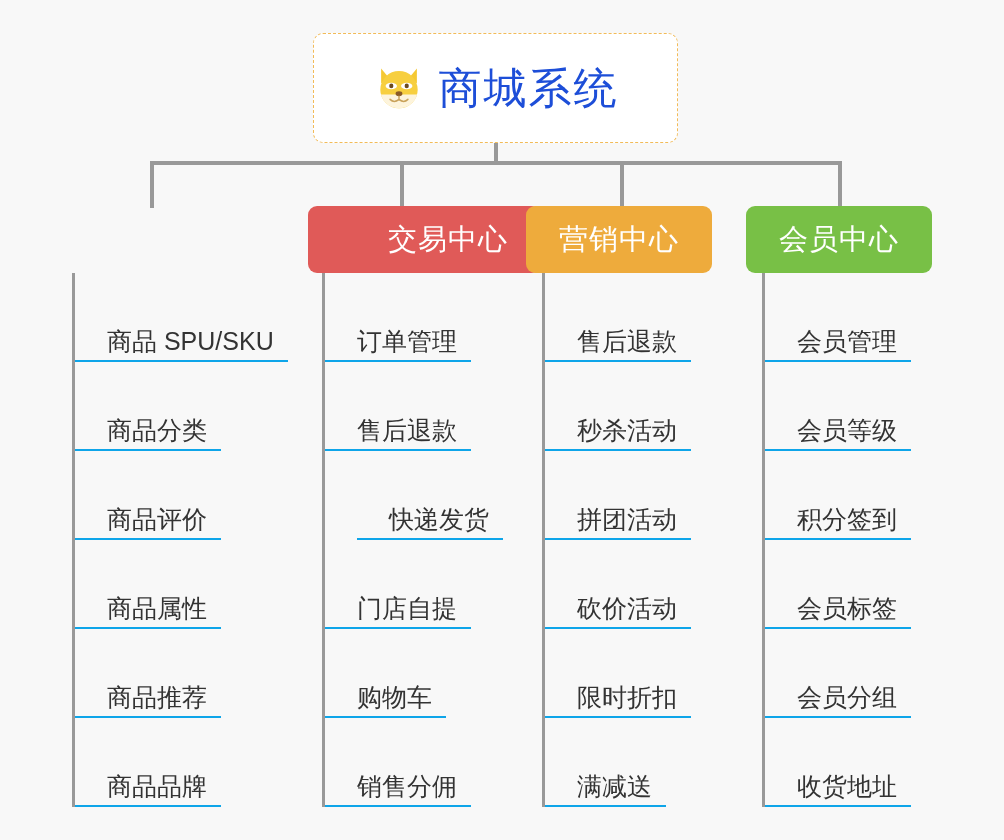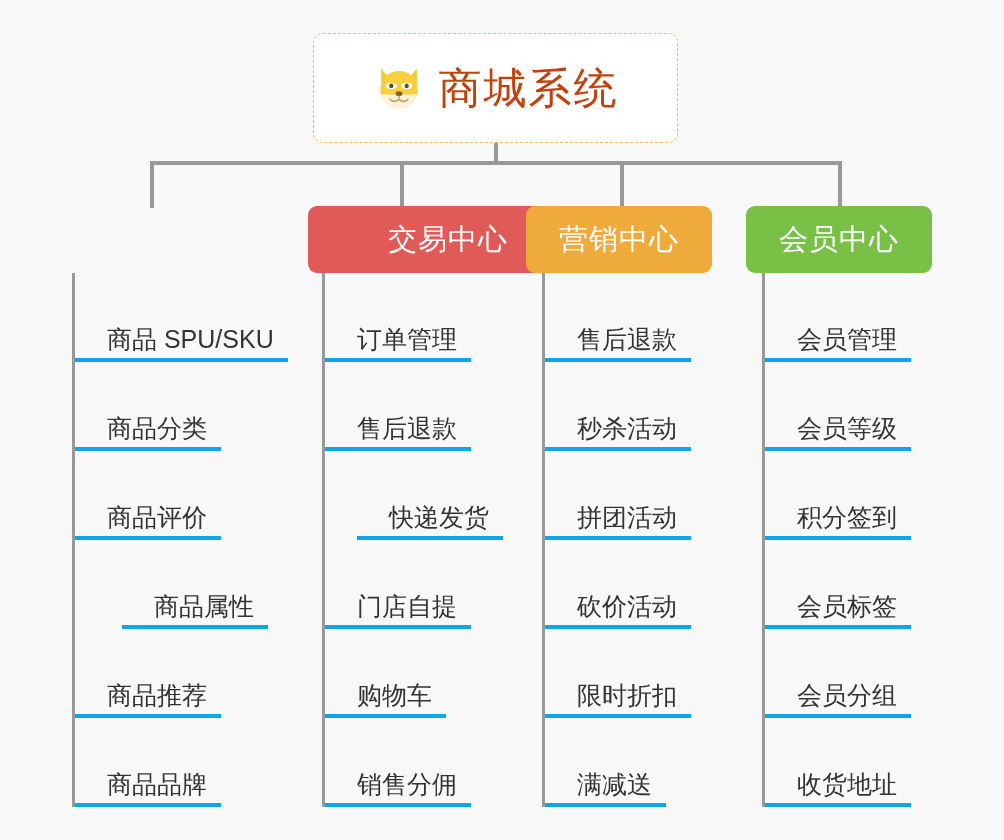--- a/index.html
+++ b/index.html
@@ -37,21 +37,21 @@
   }
   .root-icon {
     width: 52px;
     height: 52px;
     flex: 0 0 auto;
     display: block;
   }
   .root-title {
     font-size: 43px;
     line-height: 1;
-    color: #c2410c;
+    color: #1d4ed8;
     letter-spacing: 2px;
     white-space: nowrap;
   }
 
   
   .conn {
     position: absolute;
     background: #999999;
   }
   .conn-v { width: 4px; }
@@ -91,21 +91,21 @@
     display: flex;
     flex-direction: column;
     justify-content: flex-end;
     align-items: flex-start;
   }
   .leaf-label {
     font-size: 25px;
     color: #333333;
     white-space: nowrap;
     padding: 0 14px 4px 32px;
-    border-bottom: 4px solid #0ea5e9;
+    border-bottom: 2px solid #0ea5e9;
     line-height: 1.2;
   }
 </style>
 </head>
 <body>
 
 <div id="canvas">
 
   <div class="root-node">
     <svg class="root-icon" viewBox="0 0 64 64">
@@ -146,21 +146,21 @@
     <div class="leaf-rail" style="height:534px;"></div>
     <div class="leaf-item" style="top:0px;">
       <span class="leaf-label">商品 SPU/SKU</span>
     </div>
     <div class="leaf-item" style="top:89px;">
       <span class="leaf-label">商品分类</span>
     </div>
     <div class="leaf-item" style="top:178px;">
       <span class="leaf-label">商品评价</span>
     </div>
-    <div class="leaf-item" style="top:267px;padding-left:47px;">
+    <div class="leaf-item" style="top:267px;">
       <span class="leaf-label">商品属性</span>
     </div>
     <div class="leaf-item" style="top:356px;">
       <span class="leaf-label">商品推荐</span>
     </div>
     <div class="leaf-item" style="top:445px;">
       <span class="leaf-label">商品品牌</span>
     </div>
   </div>
 

